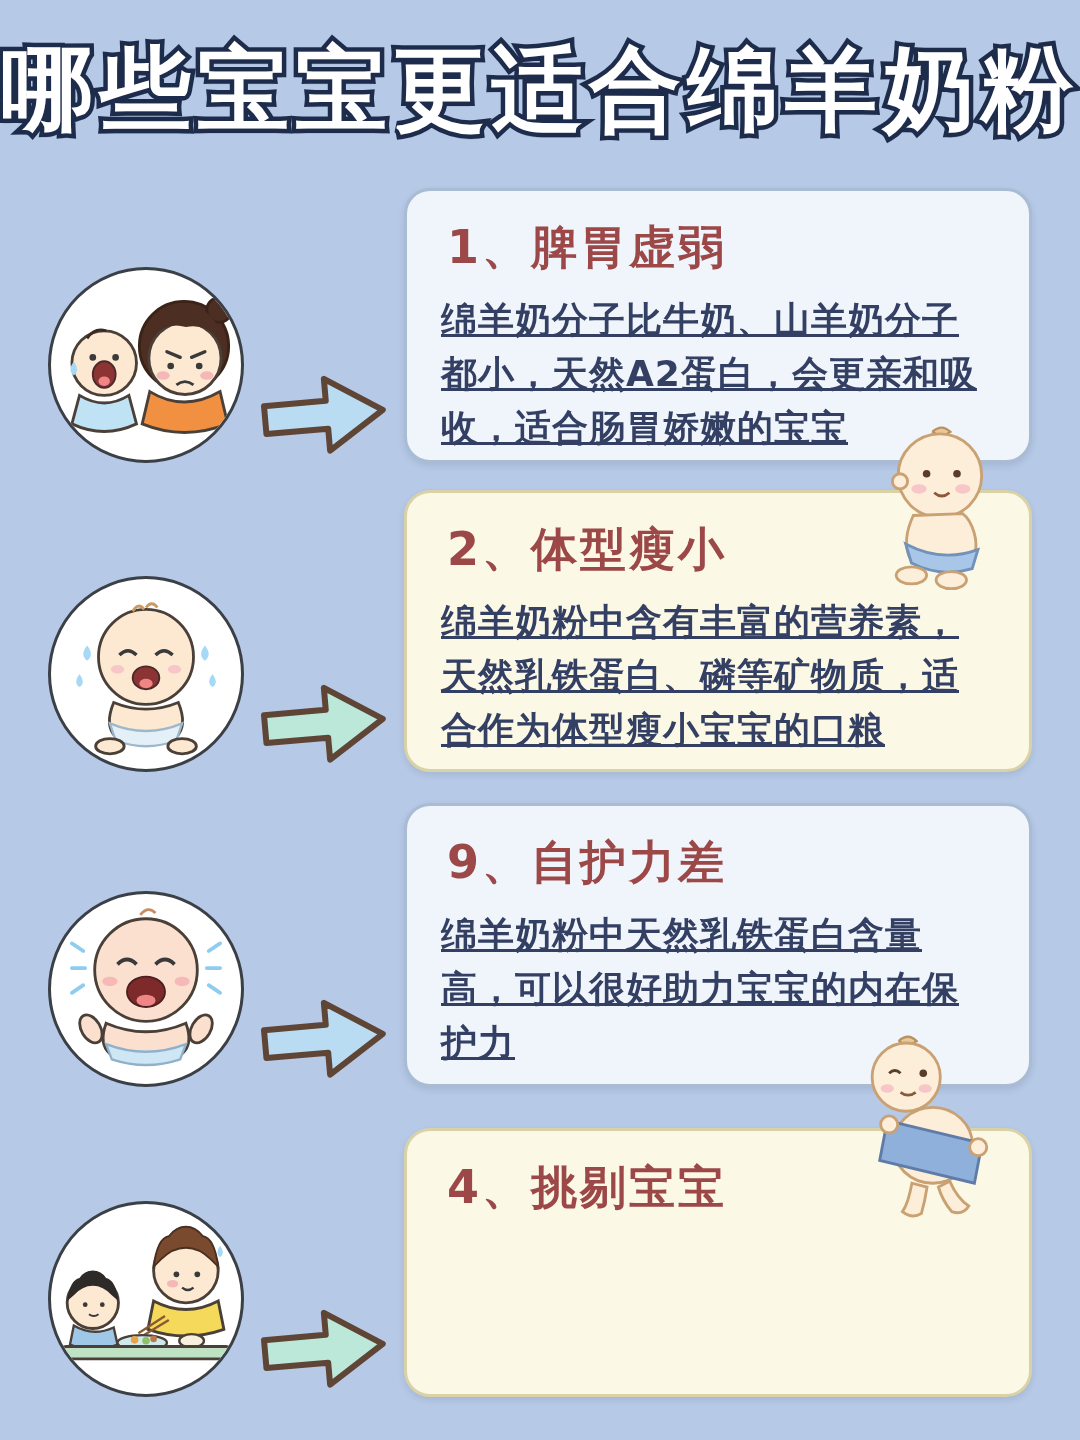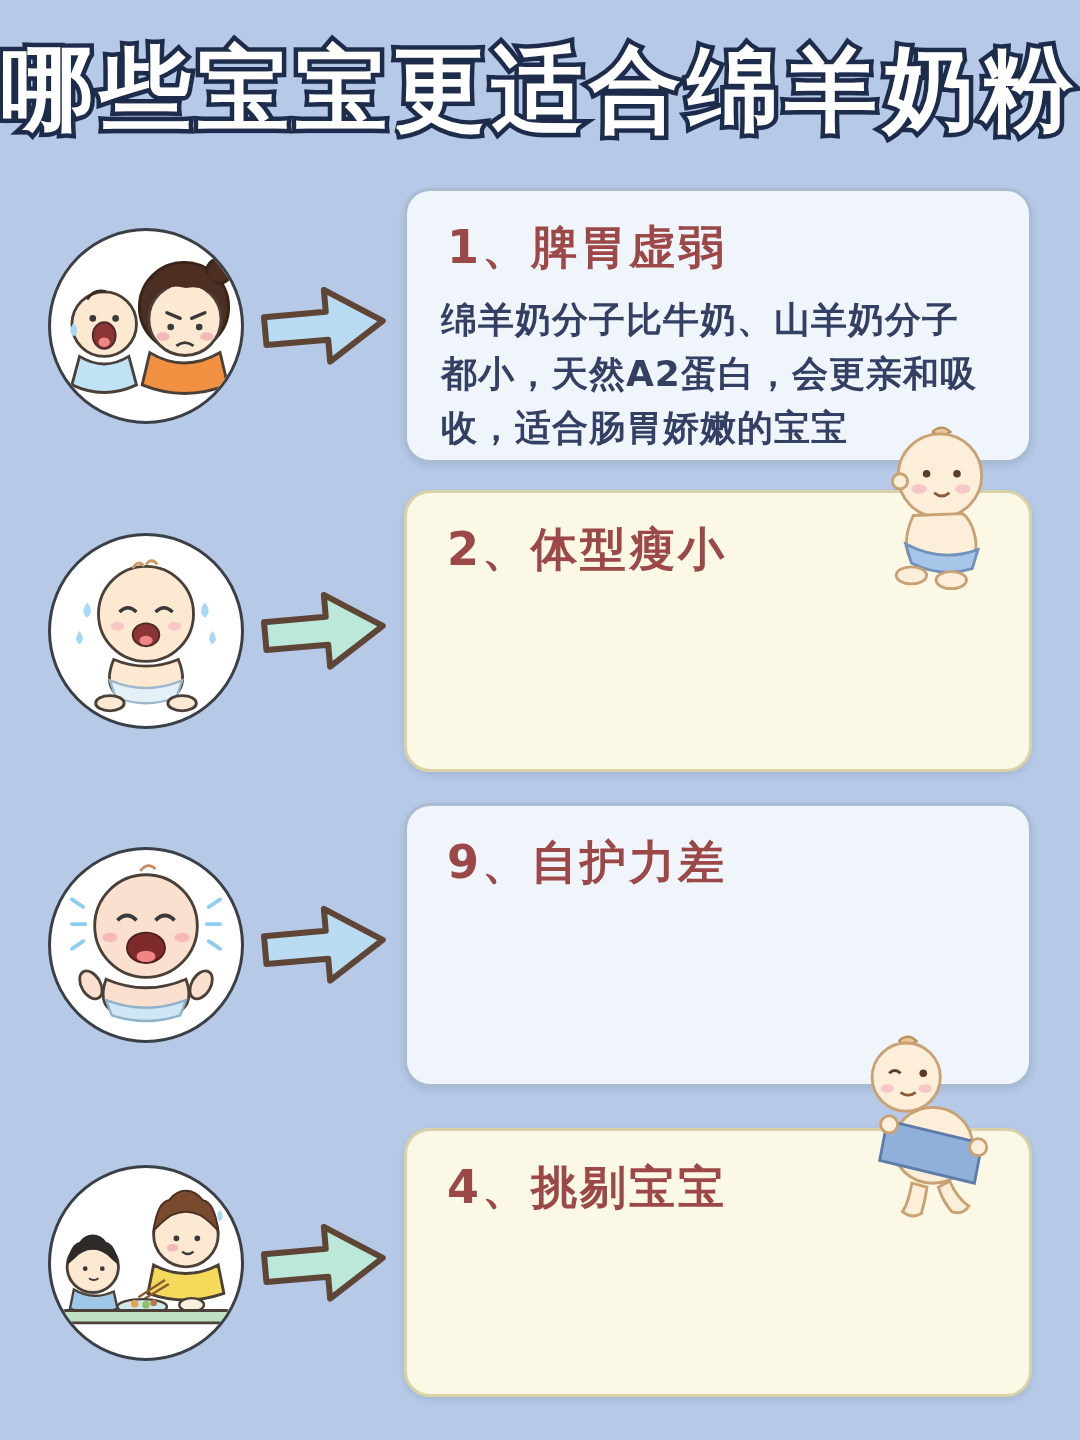--- a/index.html
+++ b/index.html
@@ -13,21 +13,21 @@
     position:absolute; top:28px; left:0; width:100%;
     text-align:center; font-size:92px; font-weight:900; letter-spacing:6px;
     color:var(--title-fill,#fff);
     -webkit-text-stroke:9px var(--title-stroke,#1e2c4c);
     paint-order:stroke fill;
     text-shadow:0 5px 0 rgba(30,44,76,.18);
     white-space:nowrap;
   }
   .row {
     position:absolute; left:48px; right:48px;
-    display:flex; align-items:center; gap:14px;
+    display:flex; align-items:flex-end; gap:14px;
   }
   .s1 { top:188px; height:275px; }
   .s2 { top:490px; height:282px; }
   .s3 { top:803px; height:284px; }
   .s4 { top:1128px; height:269px; }
   .circle {
     flex:none; width:196px; height:196px; border-radius:50%;
     background:#ffffff; border:3px solid #3b3f46; overflow:hidden;
   }
   .circle svg { width:100%; height:100%; display:block; }
@@ -43,21 +43,21 @@
   }
   .card.blue   { background:var(--card-blue-bg,#eff5fb);   border:3px solid var(--card-blue-border,#a9bcd4); }
   .card.yellow { background:var(--card-yellow-bg,#fbf8e6); border:3px solid var(--card-yellow-border,#d9d2a6); }
   .card-heading {
     font-size:46px; font-weight:800; letter-spacing:3px;
     color:var(--heading,#9c4848); margin:4px 0 14px 6px;
   }
   .card.yellow .card-heading.centered { }
   .card-body {
     font-size:36px; line-height:1.5; font-weight:600; letter-spacing:1px;
-    color:var(--body-text,#333f63); word-break:break-all;
+    color:var(--body-text,#333f63); word-break:break-all;text-decoration:underline;
   }
   .deco { position:absolute; z-index:5; }
   .deco svg { width:100%; height:100%; display:block; }
   .deco-1 { top:420px; left:862px; width:152px; height:172px; }
   .deco-2 { top:1032px; left:838px; width:180px; height:202px; }
 </style>
 </head>
 <body>
 
 <div class="page">
@@ -121,20 +121,21 @@
         <ellipse cx="138" cy="176" rx="15" ry="8" fill="#fde8d2" stroke="#4a4038" stroke-width="3"></ellipse>
       </svg>
     </div>
     <div class="arrow green">
       <svg viewBox="0 0 130 96">
           <path class="arrow-shape" d="M6 34 L68 34 L68 12 L124 48 L68 84 L68 62 L6 62 Z"></path>
         </svg>
     </div>
     <div class="card yellow">
       <h2 class="card-heading centered">2、体型瘦小</h2>
+      <p class="card-body">绵羊奶粉中含有丰富的营养素，天然乳铁蛋白、磷等矿物质，适合作为体型瘦小宝宝的口粮</p>
     </div>
   </section>
 
   <section class="row s3">
     <div class="circle">
       <svg viewBox="0 0 200 200">
         <circle cx="100" cy="80" r="54" fill="#fce0cf" stroke="#4a4038" stroke-width="3"></circle>
         <path d="M94 22 q8 -10 16 -2" stroke="#c98b62" stroke-width="3" fill="none"></path>
         <path d="M70 74 q10 -10 20 0" fill="none" stroke="#3a3a3a" stroke-width="4"></path>
         <path d="M110 74 q10 -10 20 0" fill="none" stroke="#3a3a3a" stroke-width="4"></path>
@@ -156,20 +157,21 @@
         <path d="M58 158 q42 16 84 0 l-6 16 q-36 12 -72 0 z" fill="#cfe6f5" stroke="#8fb2cc" stroke-width="2.5"></path>
       </svg>
     </div>
     <div class="arrow blue">
       <svg viewBox="0 0 130 96">
           <path class="arrow-shape" d="M6 34 L68 34 L68 12 L124 48 L68 84 L68 62 L6 62 Z"></path>
         </svg>
     </div>
     <div class="card blue">
       <h2 class="card-heading">9、自护力差</h2>
+      <p class="card-body">绵羊奶粉中天然乳铁蛋白含量高，可以很好助力宝宝的内在保护力</p>
     </div>
   </section>
 
   <section class="row s4">
     <div class="circle">
       <svg viewBox="0 0 200 200">
         <circle cx="142" cy="70" r="34" fill="#fde8d2" stroke="#4a4038" stroke-width="3"></circle>
         <path d="M108 66 q4 -30 16 -32 q8 -10 18 -10 q10 0 18 10 q12 2 16 32 l-8 -8 q-12 -12 -26 -12 q-14 0 -26 12 z" fill="#7a4a2e" stroke="#4a3020" stroke-width="2"></path>
         <circle cx="132" cy="74" r="3" fill="#3a3a3a"></circle>
         <circle cx="154" cy="74" r="3" fill="#3a3a3a"></circle>

